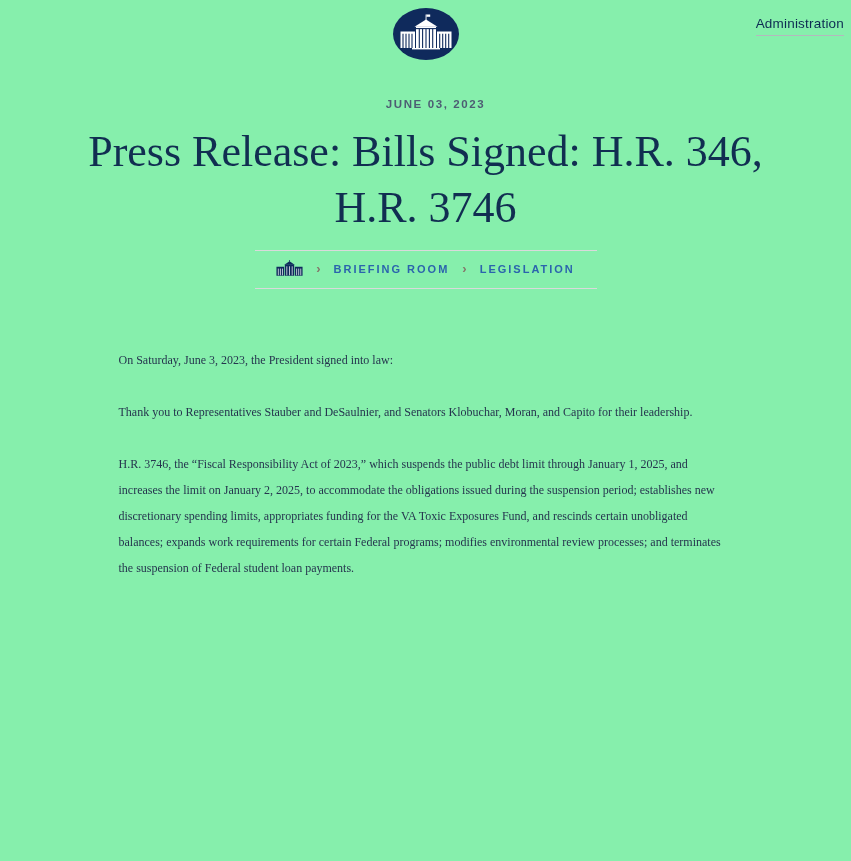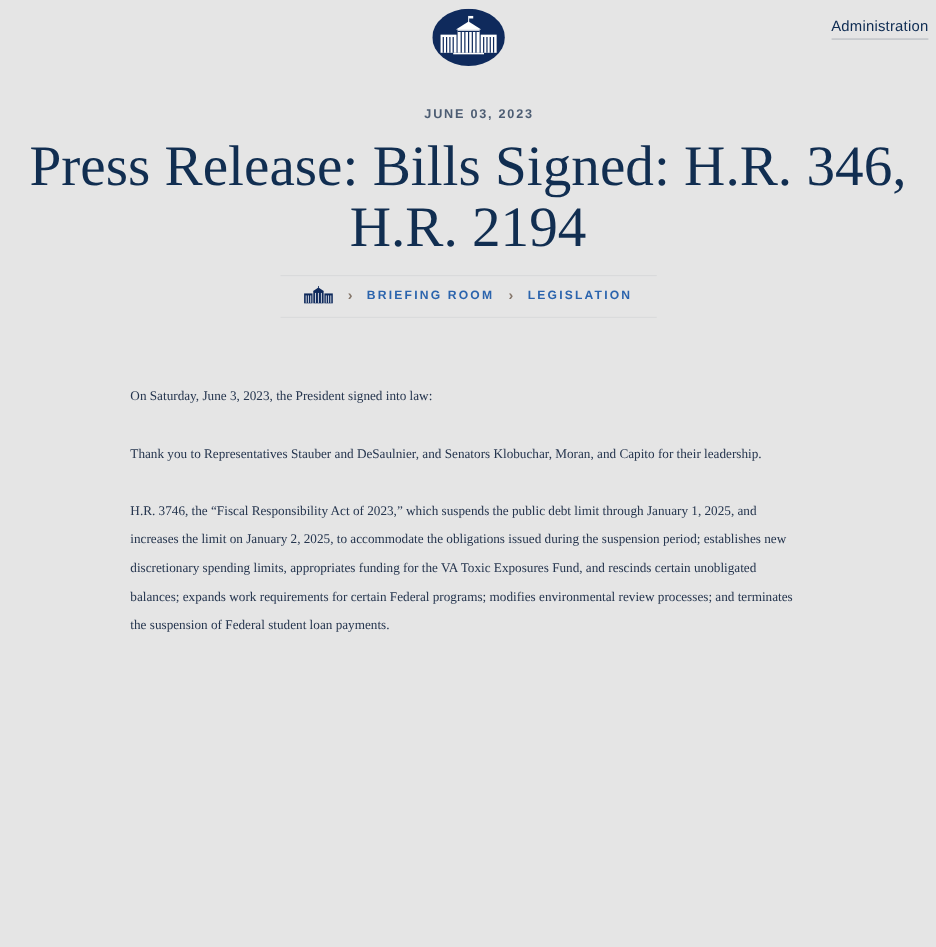--- a/index.html
+++ b/index.html
@@ -3,21 +3,21 @@
 <meta charset="utf-8">
 <style>
   * { margin: 0; padding: 0; box-sizing: border-box; }
   html, body { background: #ffffff; }
   body { font-family: "Liberation Sans", sans-serif; }
   .page {
     position: relative;
     width: 851px;
     height: 861px;
     margin: 0 auto;
-    background: #e5e5e5;
+    background: #86efac;
     overflow: hidden;
   }
 
   
   .site-header { position: relative; height: 62px; }
   .logo-link {
     position: absolute;
     left: 50%;
     top: 8px;
     transform: translateX(-50%);
@@ -48,21 +48,21 @@
     letter-spacing: 1.6px;
     color: #4d5d73;
     padding-left: 20px;
   }
   .page-title {
     margin: 14px auto 0;
     max-width: 800px;
     text-align: center;
     font-family: "Liberation Serif", "DejaVu Serif", serif;
     font-weight: normal;
-    font-size: 52px;
+    font-size: 44px;
     line-height: 56px;
     color: #112e51;
   }
   .page-title .tline { display: block; }
 
   
   .breadcrumb {
     width: 342px;
     margin: 14px auto 0;
     padding: 9px 0 10px;
@@ -139,21 +139,21 @@
     </a>
     <a class="admin-link">Administration</a>
   </header>
 
   <main>
 
     <div class="article-date">JUNE 03, 2023</div>
 
     <h1 class="page-title">
       <span class="tline">Press Release: Bills Signed: H.R. 346,</span>
-      <span class="tline">H.R. 2194</span>
+      <span class="tline">H.R. 3746</span>
     </h1>
 
     <nav class="breadcrumb">
       <a class="crumb-home">
         <svg width="27" height="18" viewBox="0 0 30 20">
           <g fill="#0f2a5c">
             <rect x="0.5" y="7.5" width="8.5" height="10"></rect>
             <rect x="21" y="7.5" width="8.5" height="10"></rect>
             <rect x="9.8" y="5" width="10.4" height="12.5"></rect>
             <polygon points="9.3,5.2 20.7,5.2 15,1.5"></polygon>

